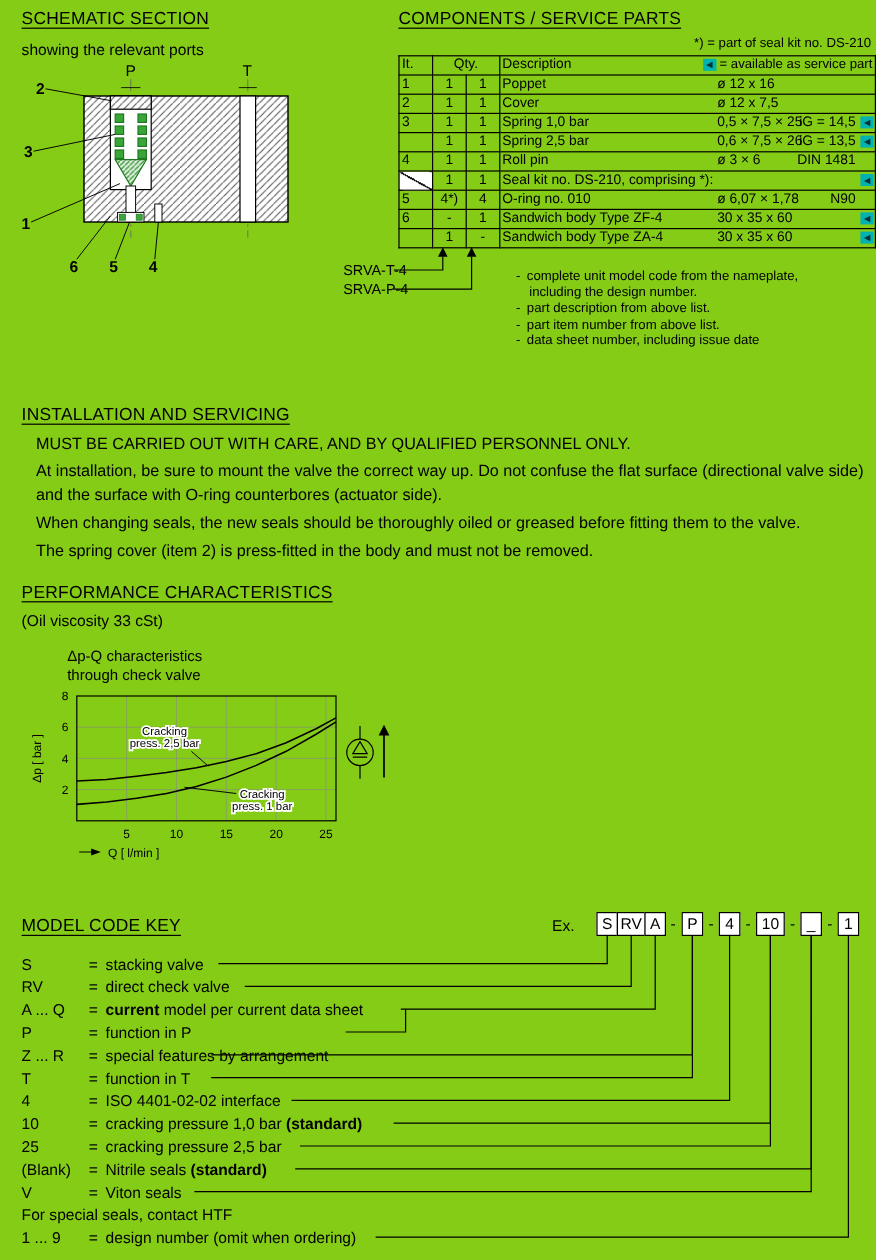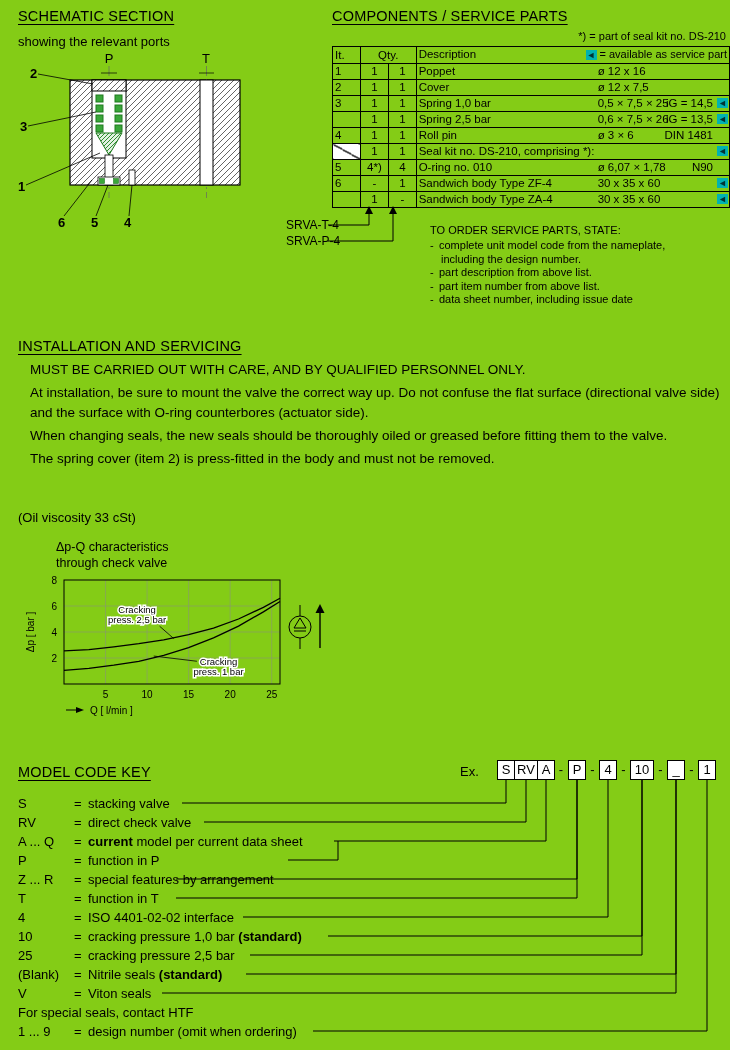--- a/index.html
+++ b/index.html
@@ -180,36 +180,36 @@
   <div class="abs srva" style="left:286px;top:234px">SRVA-P-4</div>
 
   <svg class="abs" style="left:328px;top:203px" width="110" height="48" viewBox="0 0 110 48">
     <path d="M0,22 H41 V11" fill="none" stroke="#000"></path>
     <polygon points="41,3 37,11 45,11" fill="#000"></polygon>
     <path d="M0,38 H65 V11" fill="none" stroke="#000"></path>
     <polygon points="65,3 61,11 69,11" fill="#000"></polygon>
   </svg>
 
   <div class="abs" style="left:430px;top:224px;width:300px">
-    <div class="ord-title">TO ORDER SERVICE PARTS, STATE:</div>
     <div class="ord-line"><span class="ord-b">-</span><span>complete unit model code from the nameplate,</span></div>
     <div class="ord-line" style="padding-left:2px"><span class="ord-b"></span><span>including the design number.</span></div>
     <div class="ord-line"><span class="ord-b">-</span><span>part description from above list.</span></div>
     <div class="ord-line"><span class="ord-b">-</span><span>part item number from above list.</span></div>
     <div class="ord-line"><span class="ord-b">-</span><span>data sheet number, including issue date</span></div>
   </div>
 
   <div class="heading abs" style="left:18px;top:338px">INSTALLATION AND SERVICING</div>
   <div class="abs para" style="left:18px;top:360px;width:714px">
     <p>MUST BE CARRIED OUT WITH CARE, AND BY QUALIFIED PERSONNEL ONLY.</p>
     <p>At installation, be sure to mount the valve the correct way up.  Do not confuse the flat surface (directional valve side) and the surface with O-ring counterbores (actuator side).</p>
     <p>When changing seals, the new seals should be thoroughly oiled or greased before fitting them to the valve.</p>
     <p>The spring cover (item 2) is press-fitted in the body and must not be removed.</p>
   </div>
 
+  <div class="heading abs" style="left:18px;top:486px">PERFORMANCE CHARACTERISTICS</div>
   <div class="abs" style="left:18px;top:510px;font-size:13px">(Oil viscosity 33 cSt)</div>
   <div class="abs" style="left:56px;top:540px;font-size:12.5px">Δp-Q characteristics</div>
   <div class="abs" style="left:56px;top:556px;font-size:12.5px">through check valve</div>
 
   <svg id="perf-chart" class="abs" style="left:22px;top:572px" width="272" height="150" viewBox="0 0 272 150">
       <line x1="83.53846153846155" y1="8" x2="83.53846153846155" y2="112" stroke="#8a8a8a" stroke-width="0.5"></line>
       <line x1="125.07692307692308" y1="8" x2="125.07692307692308" y2="112" stroke="#8a8a8a" stroke-width="0.5"></line>
       <line x1="166.61538461538458" y1="8" x2="166.61538461538458" y2="112" stroke="#8a8a8a" stroke-width="0.5"></line>
       <line x1="208.15384615384616" y1="8" x2="208.15384615384616" y2="112" stroke="#8a8a8a" stroke-width="0.5"></line>
       <line x1="249.6923076923077" y1="8" x2="249.6923076923077" y2="112" stroke="#8a8a8a" stroke-width="0.5"></line>

